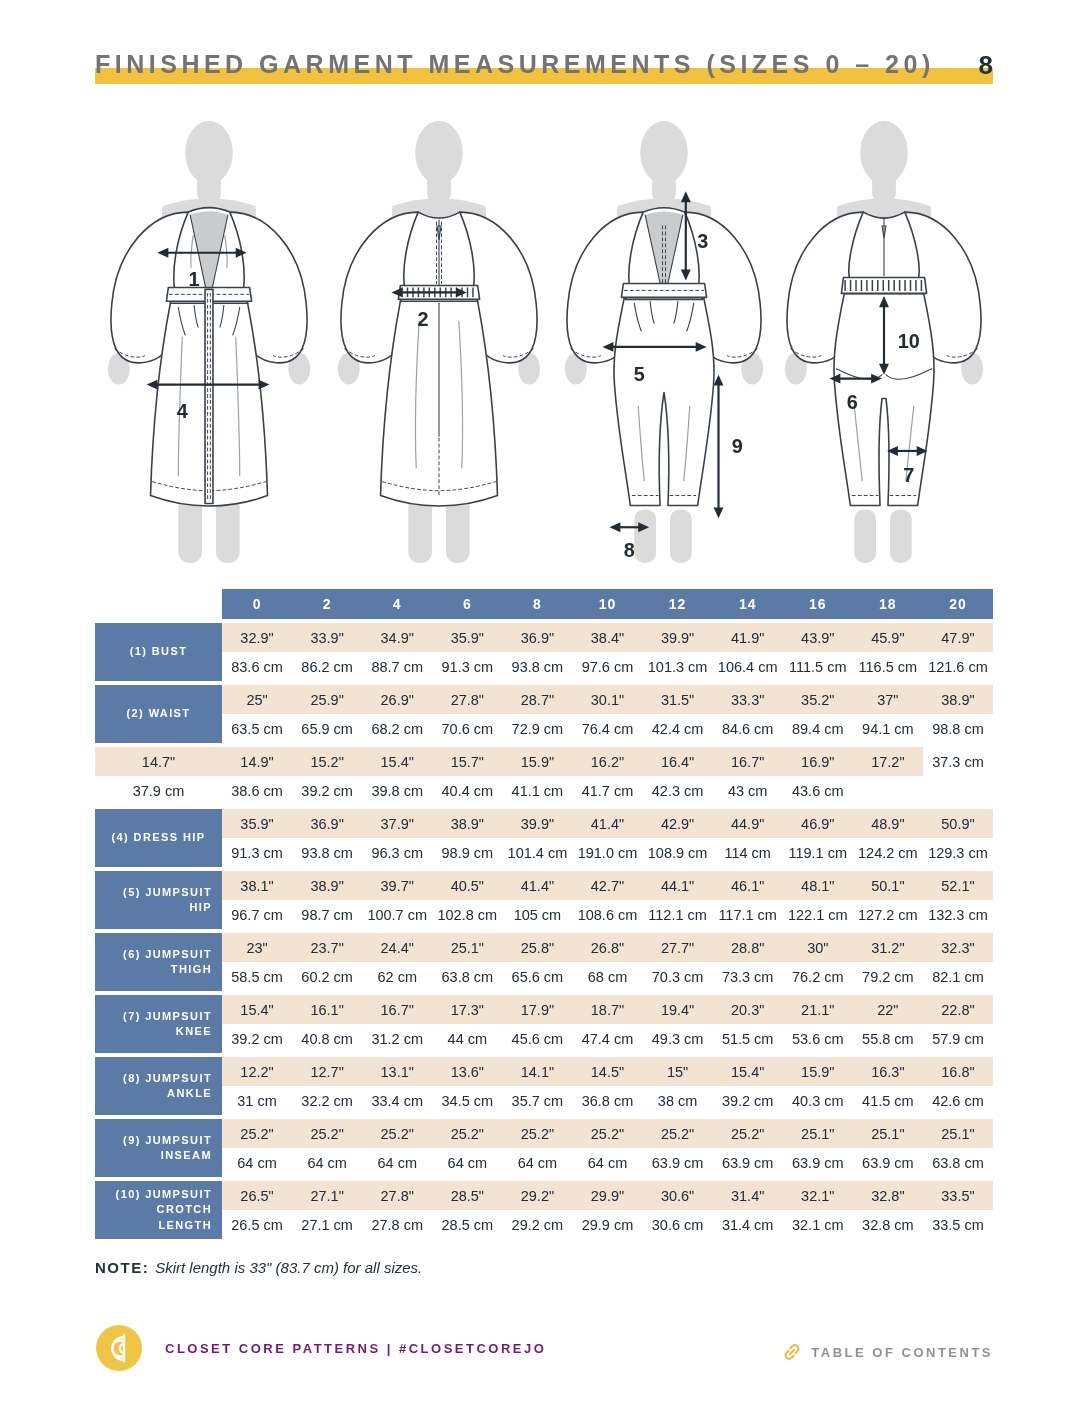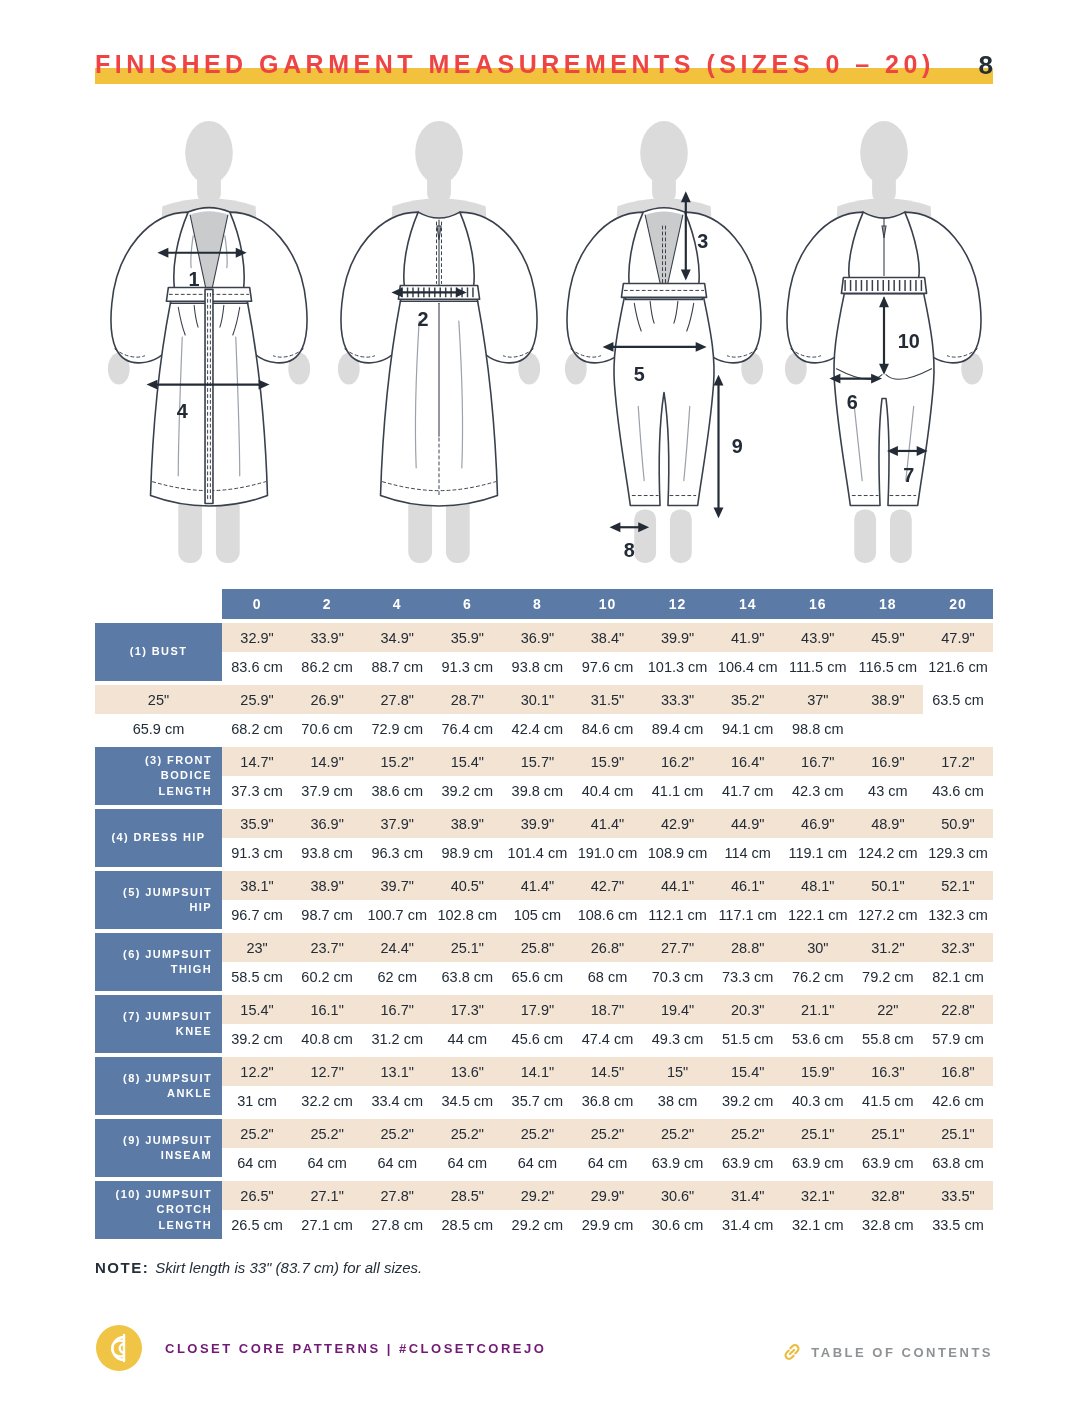--- a/index.html
+++ b/index.html
@@ -6,21 +6,21 @@
   body{
     width:1088px;height:1408px;background:#ffffff;overflow:hidden;
     font-family:"Liberation Sans", sans-serif;color:#242f3a;
     -webkit-font-smoothing:antialiased;
   }
   .page{padding:0 95px;width:898px;}
 
   
   .doc-header{position:relative;padding-top:50px;display:flex;justify-content:space-between;align-items:flex-start;}
   .title-band{position:absolute;left:0;right:0;top:68px;height:16px;background:#F2C23E;z-index:0;}
-  .doc-title{position:relative;z-index:1;font-size:25px;font-weight:bold;letter-spacing:4.5px;color:#ef4444;white-space:nowrap;}
+  .doc-title{position:relative;z-index:1;font-size:25px;font-weight:bold;letter-spacing:4.5px;color:#737373;white-space:nowrap;}
   .page-num{position:relative;z-index:1;font-size:26px;font-weight:bold;color:#252e37;}
 
   
   .figures{margin-top:26px;height:462px;display:flex;justify-content:space-between;}
   .figures svg{display:block;height:460px;}
   .sil{fill:#DBDBDB;}
   .gar{fill:#ffffff;stroke:#39404c;stroke-width:1.6;stroke-linejoin:round;stroke-linecap:round;}
   .gline{fill:none;stroke:#39404c;stroke-width:1.1;stroke-linecap:round;}
   .gdash{fill:none;stroke:#39404c;stroke-width:1;stroke-dasharray:3 3;stroke-linecap:round;}
   .thin{fill:none;stroke:#9aa1a8;stroke-width:1.2;stroke-linecap:round;}
@@ -264,20 +264,21 @@
           <div class="cell cell-cm">91.3 cm</div>
           <div class="cell cell-cm">93.8 cm</div>
           <div class="cell cell-cm">97.6 cm</div>
           <div class="cell cell-cm">101.3 cm</div>
           <div class="cell cell-cm">106.4 cm</div>
           <div class="cell cell-cm">111.5 cm</div>
           <div class="cell cell-cm">116.5 cm</div>
           <div class="cell cell-cm">121.6 cm</div>
         </div>
         <div class="trow-group">
+          <div class="row-label">(2) WAIST</div>
           <div class="cell cell-in">25"</div>
           <div class="cell cell-in">25.9"</div>
           <div class="cell cell-in">26.9"</div>
           <div class="cell cell-in">27.8"</div>
           <div class="cell cell-in">28.7"</div>
           <div class="cell cell-in">30.1"</div>
           <div class="cell cell-in">31.5"</div>
           <div class="cell cell-in">33.3"</div>
           <div class="cell cell-in">35.2"</div>
           <div class="cell cell-in">37"</div>
@@ -288,21 +289,20 @@
           <div class="cell cell-cm">70.6 cm</div>
           <div class="cell cell-cm">72.9 cm</div>
           <div class="cell cell-cm">76.4 cm</div>
           <div class="cell cell-cm">42.4 cm</div>
           <div class="cell cell-cm">84.6 cm</div>
           <div class="cell cell-cm">89.4 cm</div>
           <div class="cell cell-cm">94.1 cm</div>
           <div class="cell cell-cm">98.8 cm</div>
         </div>
         <div class="trow-group">
-          <div class="row-label">(3) FRONT BODICE LENGTH</div>
           <div class="cell cell-in">14.7"</div>
           <div class="cell cell-in">14.9"</div>
           <div class="cell cell-in">15.2"</div>
           <div class="cell cell-in">15.4"</div>
           <div class="cell cell-in">15.7"</div>
           <div class="cell cell-in">15.9"</div>
           <div class="cell cell-in">16.2"</div>
           <div class="cell cell-in">16.4"</div>
           <div class="cell cell-in">16.7"</div>
           <div class="cell cell-in">16.9"</div>

